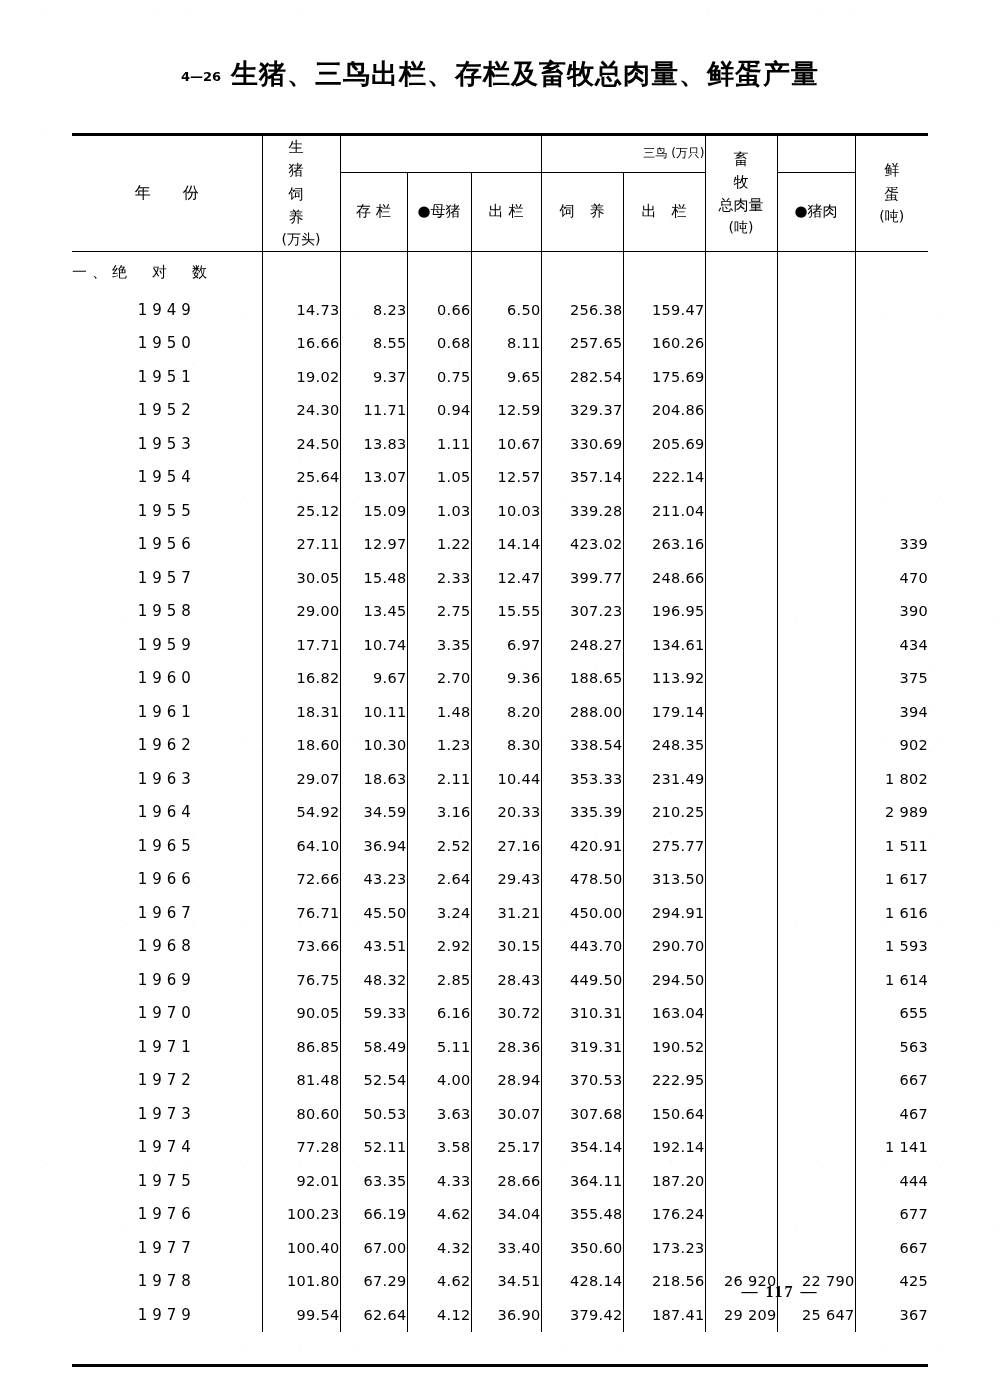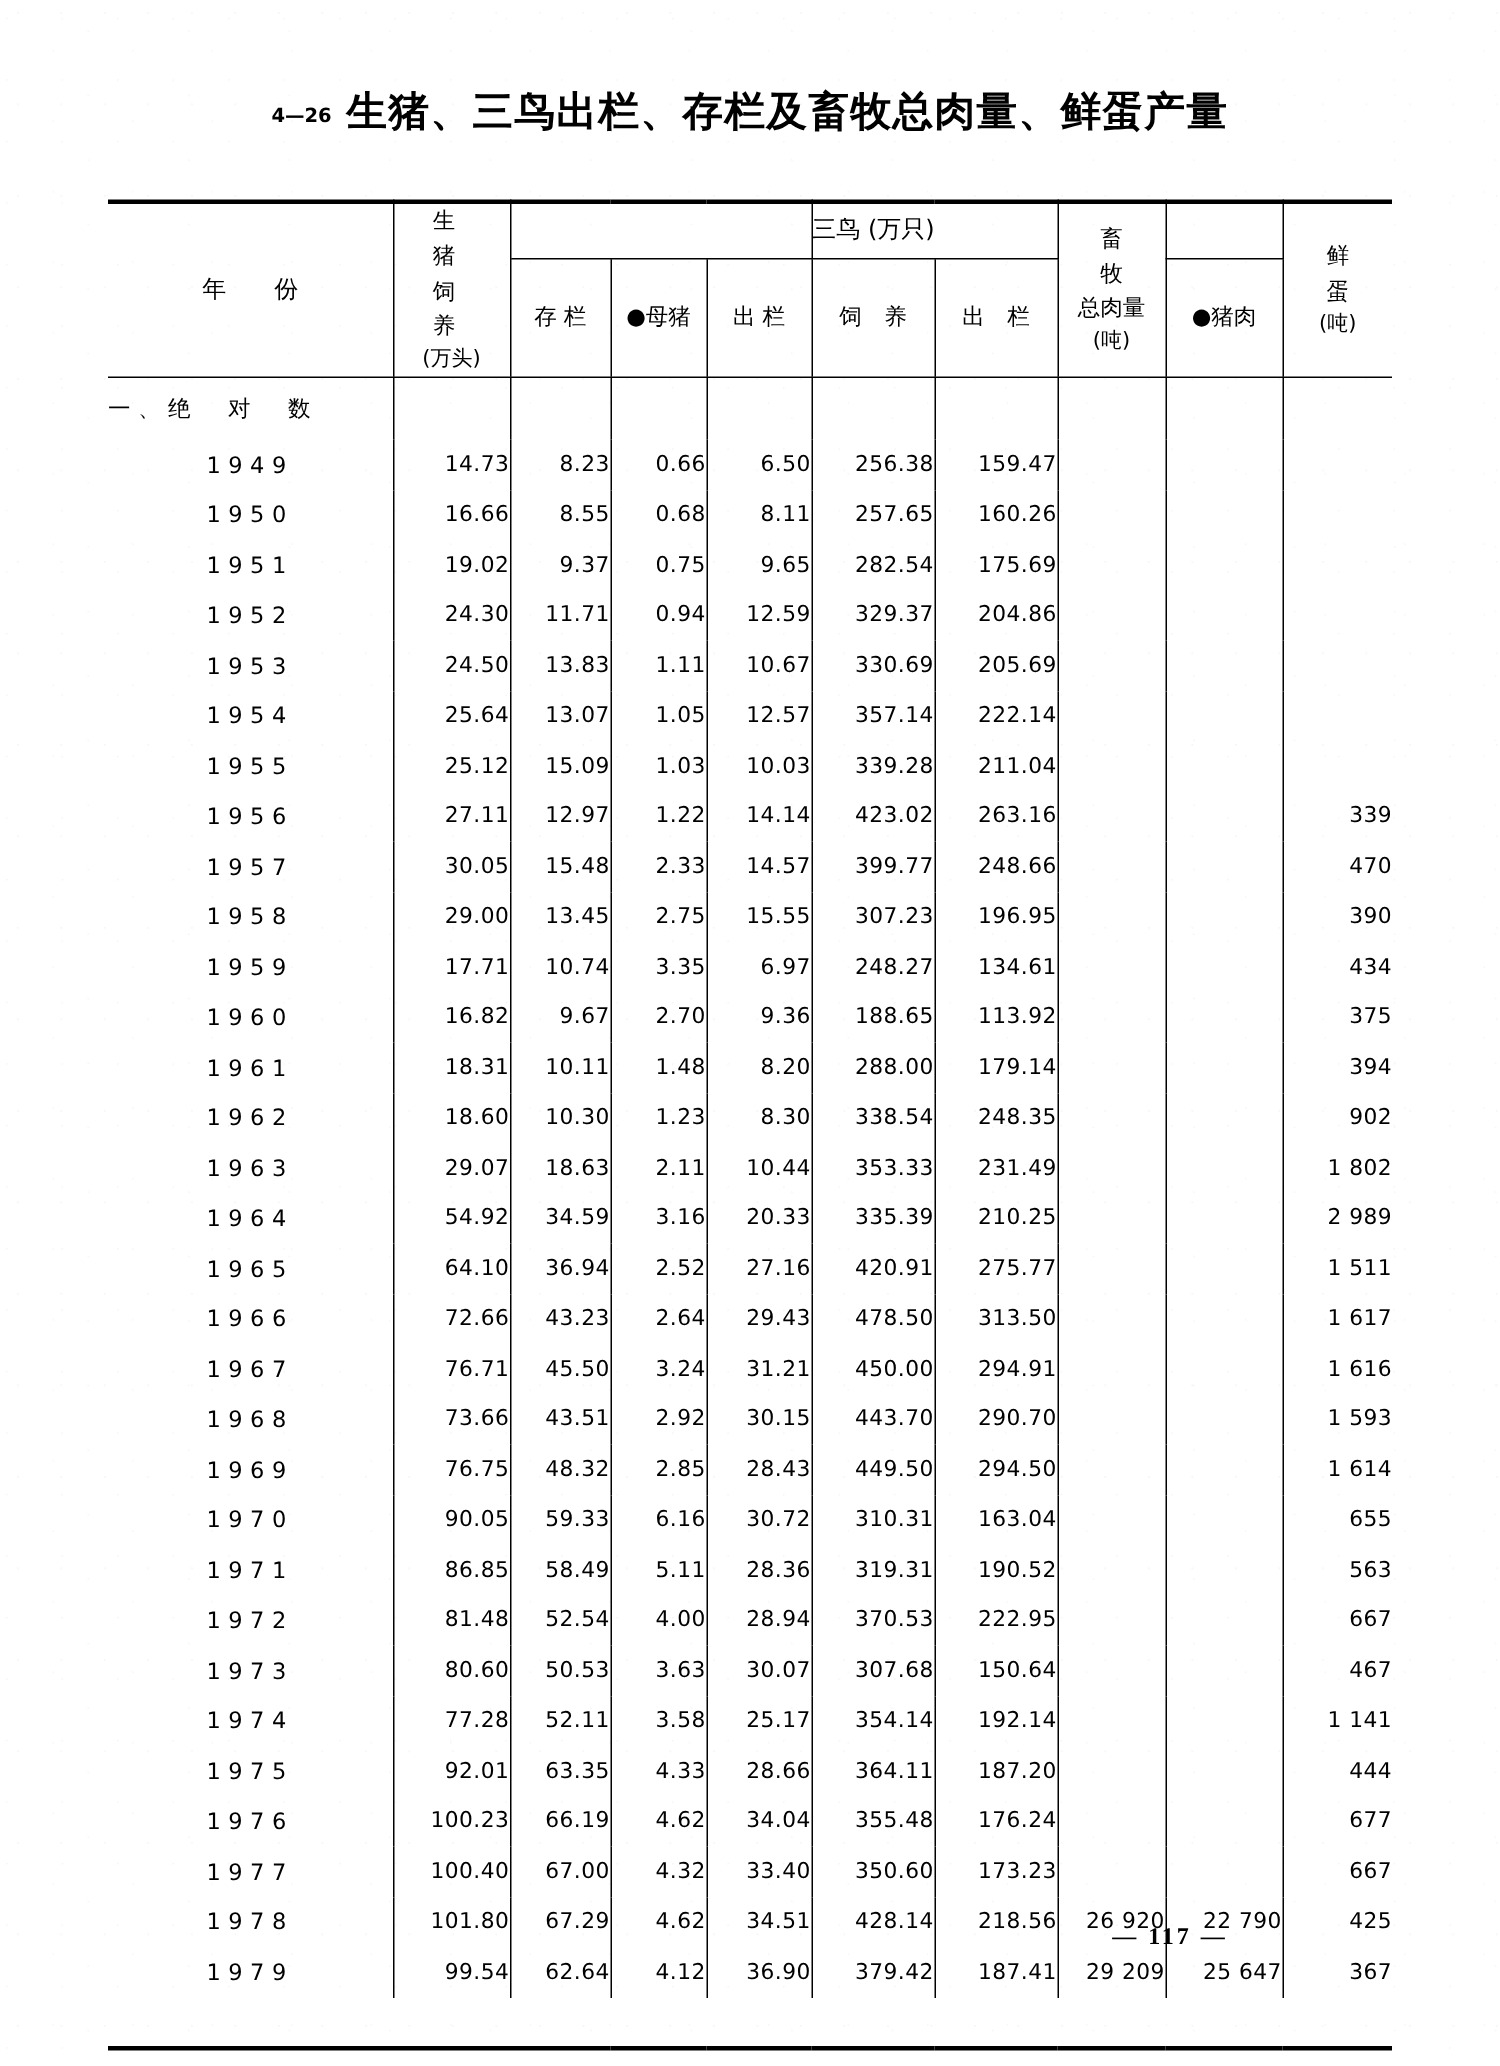--- a/index.html
+++ b/index.html
@@ -89,22 +89,22 @@
   
   .hdr {
     height: 108px;
     text-align: center;
     font-weight: bold;
     font-size: 15px;
     line-height: 1.55;
   }
   .hdr-span {
     font-weight: bold;
-    font-size: 16px;
-    text-align: left;
+    font-size: 12px;
+    text-align: right;
     height: 34px;
     border-bottom: 1.5px solid #000;
   }
   .hdr-sub {
     font-weight: bold;
     font-size: 15px;
     text-align: center;
     height: 74px;
   }
   .sp2 { letter-spacing: 12px; padding-left: 2px; }
@@ -346,21 +346,21 @@
             <td class="num vr">263.16</td>
             <td class="num vr"></td>
             <td class="num vr"></td>
             <td class="num">339</td>
           </tr>
           <tr>
             <td class="yr vr">1957</td>
             <td class="num vr">30.05</td>
             <td class="num vr">15.48</td>
             <td class="num vr">2.33</td>
-            <td class="num vr">14.57</td>
+            <td class="num vr">12.47</td>
             <td class="num vr">399.77</td>
             <td class="num vr">248.66</td>
             <td class="num vr"></td>
             <td class="num vr"></td>
             <td class="num">470</td>
           </tr>
           <tr>
             <td class="yr vr">1958</td>
             <td class="num vr">29.00</td>
             <td class="num vr">13.45</td>

